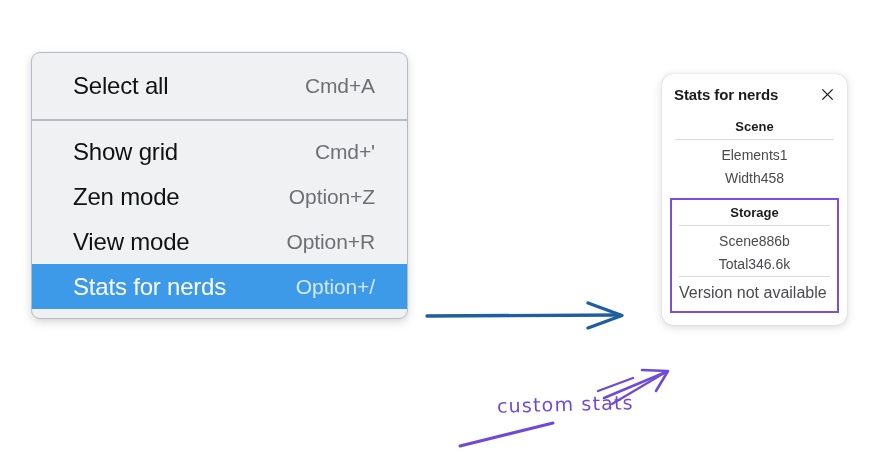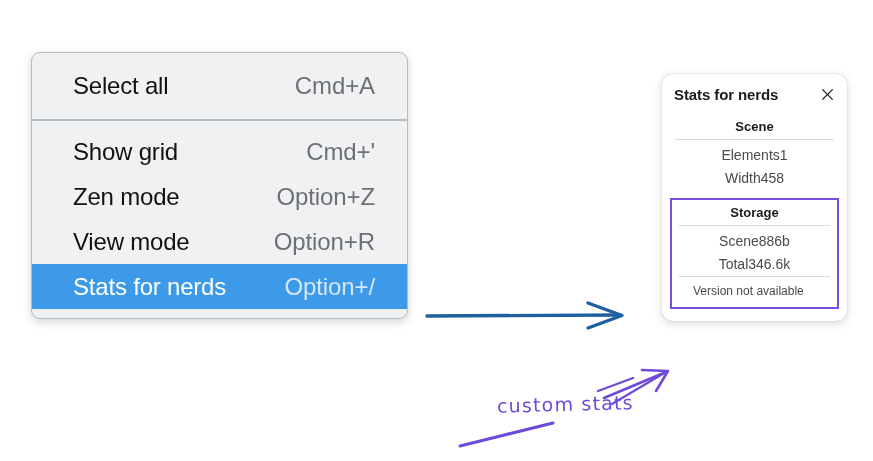--- a/index.html
+++ b/index.html
@@ -51,21 +51,21 @@
     box-sizing: border-box;
     cursor: default;
   }
   .menu-item .label {
     font-size: 24px;
     color: #121212;
     letter-spacing: -0.2px;
     white-space: nowrap;
   }
   .menu-item .shortcut {
-    font-size: 24px;
+    font-size: 21px;
     color: #6e7174;
     white-space: nowrap;
     letter-spacing: -0.1px;
   }
   .menu-item.selected {
     background: #3d9ae8;
   }
   .menu-item.selected .label {
     color: #ffffff;
   }
@@ -130,25 +130,24 @@
   .stat-row .k { white-space: nowrap; }
   .stat-row .v { white-space: nowrap; }
 
   .highlight-box {
     border: 2px solid #7a4ee0;
     margin: 8px -3px 0 -3px;
     padding: 3px 5px 6px 5px;
     box-sizing: border-box;
   }
   .version-line {
-    font-size: 12px;
+    font-size: 16px;
     color: #4a4a4f;
     padding: 3px 2px;
     white-space: nowrap;
-    margin-left: 14px;
   }
 
   
   .anno-svg {
     position: absolute;
     left: 0; top: 0;
     width: 873px;
     height: 461px;
     pointer-events: none;
   }

